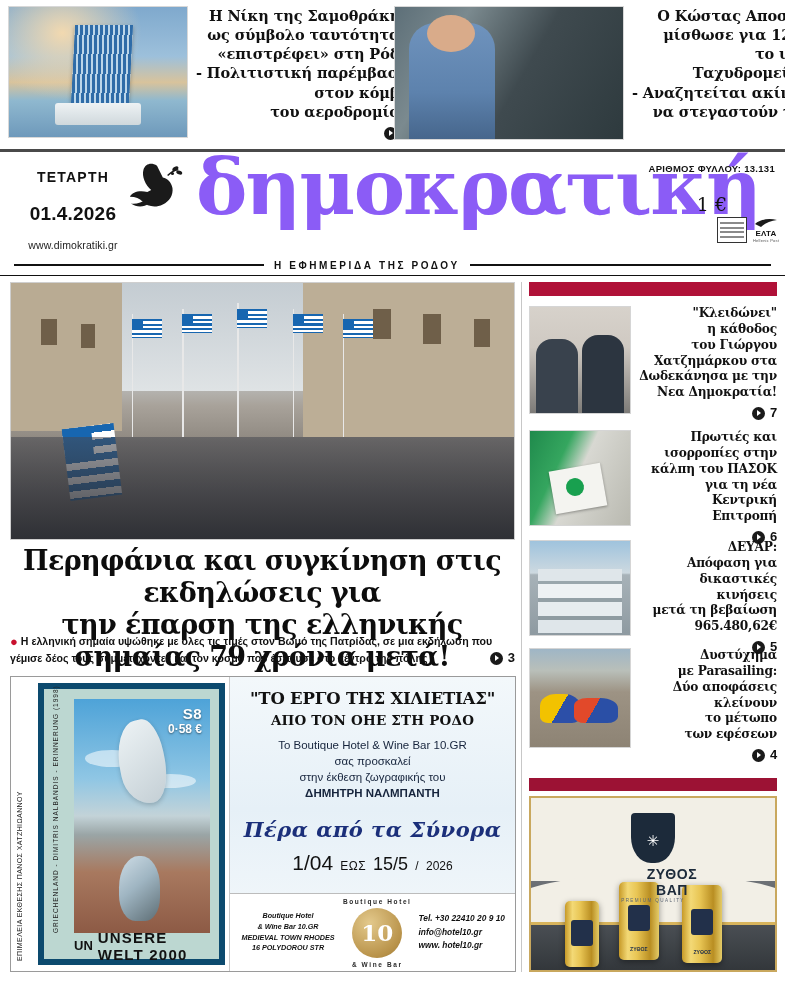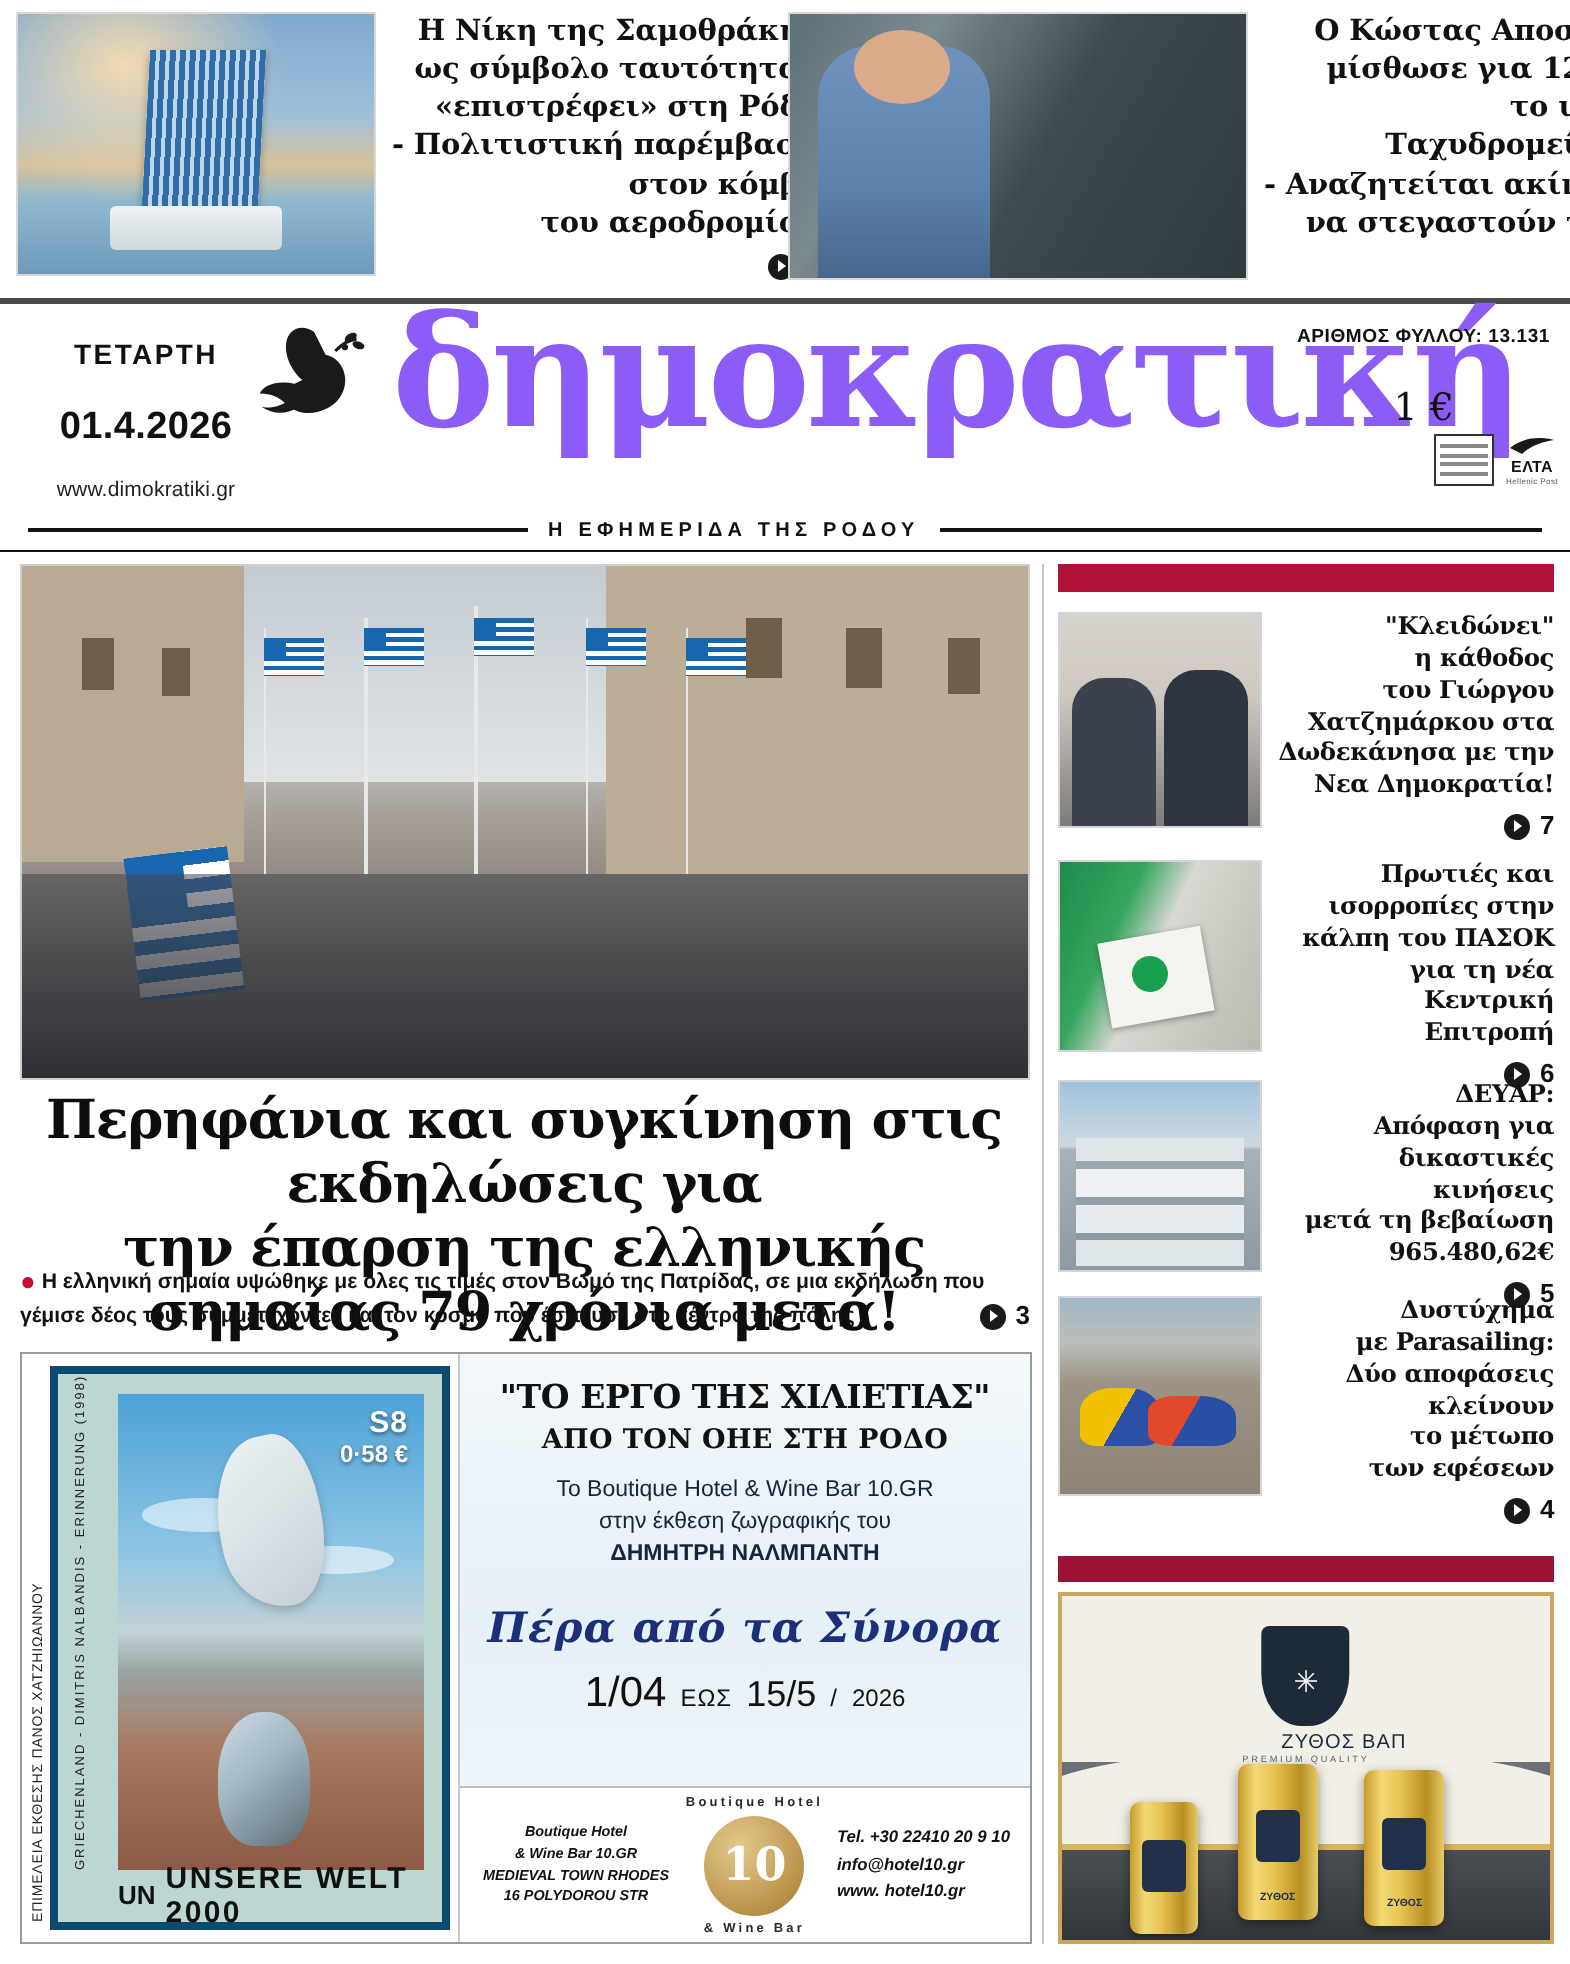--- a/index.html
+++ b/index.html
@@ -175,21 +175,21 @@
   .ad-box {
     position:absolute; left:10px; top:676px; width:506px; height:296px;
     border:1px solid #9a9a9a; background:#fff; display:flex; overflow:hidden;
   }
   .ad-stamp-wrap { flex:0 0 auto; width:218px; position:relative; padding:6px 4px 6px 4px; display:flex; }
   .ad-credit {
     writing-mode:vertical-rl; transform:rotate(180deg);
     font-family:"Liberation Sans", sans-serif; font-size:7px; letter-spacing:.4px;
     color:#222; padding:4px 1px; white-space:nowrap;
   }
-  .stamp { flex:1; margin-left:1px; border:4px solid #0c4a6e; position:relative;
+  .stamp { flex:1; margin-left:14px; border:6px solid #0c4a6e; position:relative;
            background:#bcd7d1; padding:10px 9px 16px 30px; }
   .stamp-inner { position:absolute; left:30px; right:9px; top:10px; bottom:26px;
     background:linear-gradient(to bottom,#4ea3d8 0%,#8fc6e4 34%,#c3d3d8 50%,#9aa5a6 58%,#a8795f 74%,#8d5a45 100%); }
   .stamp-cloud { position:absolute; background:rgba(255,255,255,.55); border-radius:50%; }
   .stamp-figure {
     position:absolute; left:33%; top:9%; width:34%; height:36%;
     background:linear-gradient(150deg,#eef4f6,#c3ced4);
     border-radius:55% 35% 45% 60% / 60% 45% 55% 40%;
     transform:rotate(-12deg); box-shadow:0 2px 5px rgba(0,0,0,.2);
   }
@@ -262,21 +262,21 @@
     background:#f2efe6; }
   .beer-curve { position:absolute; left:-10%; top:44%; width:120%; height:30%;
     background:#f2efe6; border-radius:50%/60% 60% 0 0; border-bottom:3px solid #d8b45c; }
   .beer-bottom { position:absolute; left:0; bottom:0; width:100%; height:52%;
     background:linear-gradient(to bottom,#6e7277 0%,#4e5358 40%,#33373b 100%); }
   .beer-logo { position:absolute; left:50%; top:9%; transform:translateX(-50%); text-align:center; z-index:3; }
   .beer-shield { width:44px; height:50px; margin:0 auto;
     background:#1c2a3a; border-radius:4px 4px 20px 20px/4px 4px 26px 26px; position:relative; }
   .beer-shield::after{ content:"✳"; position:absolute; left:50%; top:55%; transform:translate(-50%,-50%);
     color:#fff; font-size:15px; }
-  .beer-name { font-family:"Liberation Sans", sans-serif; font-weight:400; font-size:10px;
+  .beer-name { font-family:"Liberation Sans", sans-serif; font-weight:700; font-size:14px;
     color:#1c2a3a; letter-spacing:.6px; margin-top:3px;margin-left:38px; }
   .beer-sub { font-family:"Liberation Sans", sans-serif; font-size:4.6px; color:#5a6472; letter-spacing:1.4px; }
   .can { position:absolute; bottom:6%; width:40px; height:78px; border-radius:5px;
     background:linear-gradient(to right,#c79a28 0%,#f3d976 22%,#e8c554 45%,#b98e22 78%,#e4cb68 100%);
     box-shadow:0 2px 6px rgba(0,0,0,.4); z-index:2; }
   .can .label { position:absolute; left:50%; top:30%; transform:translateX(-50%);
     width:22px; height:26px; background:#22304a; border-radius:3px; }
   .can .nm { position:absolute; left:0; right:0; bottom:8px; text-align:center;
     font-family:"Liberation Sans", sans-serif; font-size:5.2px; font-weight:700; color:#22304a; }
   .can1 { left:14%; bottom:2%; width:34px; height:66px; }
@@ -500,20 +500,21 @@
           <span class="ws">UNSERE WELT 2000</span>
         </div>
       </div>
     </div>
 
     <div class="ad-text">
       <div class="ad-t1">"ΤΟ ΕΡΓΟ ΤΗΣ ΧΙΛΙΕΤΙΑΣ"</div>
       <div class="ad-t2">ΑΠΟ ΤΟΝ ΟΗΕ ΣΤΗ ΡΟΔΟ</div>
       <div class="ad-b">
         <div>Το Boutique Hotel &amp; Wine Bar 10.GR</div>
+        <div>σας προσκαλεί</div>
         <div>στην έκθεση ζωγραφικής του</div>
         <div><strong>ΔΗΜΗΤΡΗ ΝΑΛΜΠΑΝΤΗ</strong></div>
       </div>
       <div class="ad-script">Πέρα από τα Σύνορα</div>
       <div class="ad-dates">
         <span class="d1">1/04</span>
         <span class="ews">ΕΩΣ</span>
         <span class="d2">15/5</span>
         <span class="ews">/</span>
         <span class="yr">2026</span>

